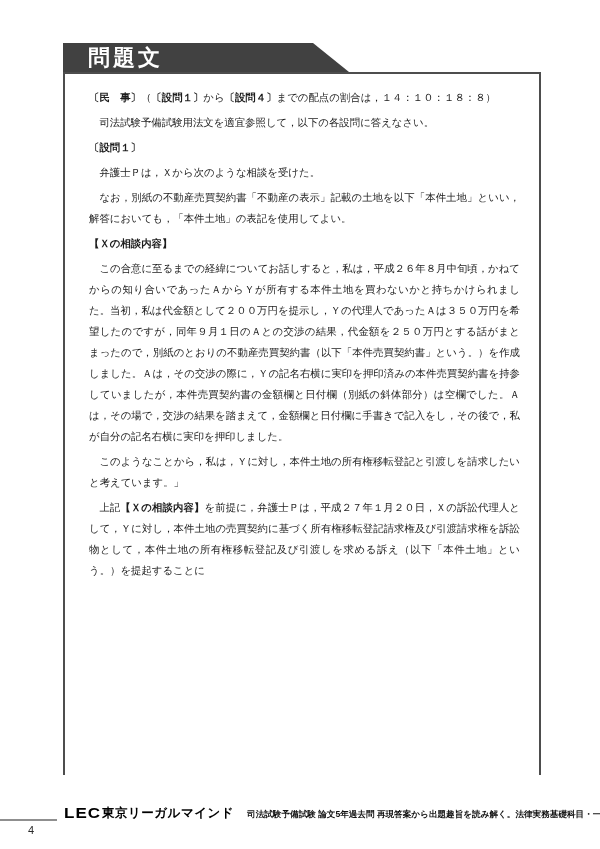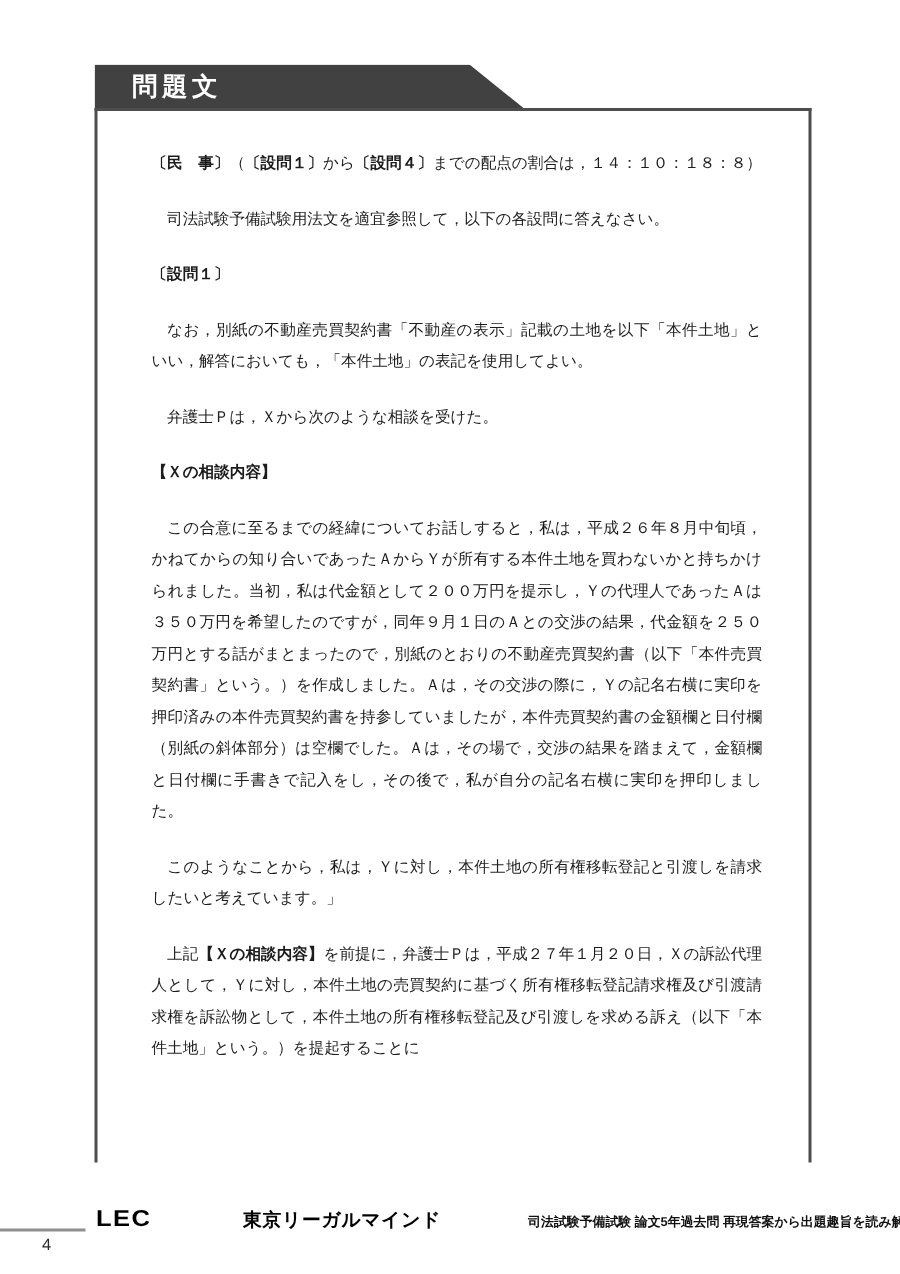--- a/index.html
+++ b/index.html
@@ -17,41 +17,41 @@
     position:absolute; left:63px; top:43px;
     width:286px; height:29px;
     background:#414141;
     clip-path:polygon(0 0, 250px 0, 286px 29px, 0 29px);
   }
   .band-title {
     position:absolute; left:25px; top:4px;
     color:#ffffff;
     font-family:"Liberation Sans",sans-serif;
     font-weight:bold;
-    font-size:17px;
+    font-size:22px;
     letter-spacing:3px;
     line-height:21px;
   }
 
   
   .sheet {
     position:absolute; left:63px; top:72px;
     width:478px; height:703px;
     box-sizing:border-box;
     border-top:2px solid #4d4d4d;
     border-left:2px solid #4d4d4d;
     border-right:2px solid #4d4d4d;
     border-bottom:none;
     padding:9px 15px 0 20px;
     font-size:10.4px;
     line-height:21px;
     text-align:justify;
     line-break:strict;
   }
-  .sheet p { margin:16px; }
+  .sheet p { margin:4px; }
   .mt { margin-top:21px; }
   .indent { text-indent:10.4px; }
   .gothic {
     font-family:"Liberation Sans",sans-serif;
     font-weight:bold;
   }
 
   
   .footer-rule {
     position:absolute; left:0; top:819px;
@@ -64,35 +64,34 @@
     font-family:"Liberation Sans",sans-serif;
     color:#2a2a2a;
   }
   .footer {
     position:absolute; left:64px; top:802px;
     width:486px;
     display:flex;
     align-items:baseline;
     font-family:"Liberation Sans",sans-serif;
     white-space:nowrap;
-    gap:45px;
   }
   .logo-lec {
     font-weight:900;
     font-size:17px;
     letter-spacing:1px;
     color:#000;
     transform:scaleY(0.9);
     transform-origin:bottom left;
   }
   .logo-brand {
     font-weight:bold;
     font-size:12.5px;
     color:#000;
-    margin-left:16px;
+    margin-left:1px;
     letter-spacing:0.5px;
   }
   .tagline {
     font-weight:bold;
     font-size:8.6px;
     color:#111;
     margin-left:13px;
     letter-spacing:0;
   }
 </style>
@@ -106,22 +105,22 @@
 <div class="sheet">
 
   <p>
     <span class="gothic">〔民　事〕</span><span>（</span><span class="gothic">〔設問１〕</span><span>から</span><span class="gothic">〔設問４〕</span><span>までの配点の割合は，１４：１０：１８：８）</span>
   </p>
 
   <p class="mt indent">司法試験予備試験用法文を適宜参照して，以下の各設問に答えなさい。</p>
 
   <p class="mt gothic">〔設問１〕</p>
 
+  <p class="indent">弁護士Ｐは，Ｘから次のような相談を受けた。</p>
   <p class="indent">なお，別紙の不動産売買契約書「不動産の表示」記載の土地を以下「本件土地」といい，解答においても，「本件土地」の表記を使用してよい。</p>
-  <p class="indent">弁護士Ｐは，Ｘから次のような相談を受けた。</p>
 
   <p class="mt gothic">【Ｘの相談内容】</p>
 
   <p class="indent">この合意に至るまでの経緯についてお話しすると，私は，平成２６年８月中旬頃，かねてからの知り合いであったＡからＹが所有する本件土地を買わないかと持ちかけられました。当初，私は代金額として２００万円を提示し，Ｙの代理人であったＡは３５０万円を希望したのですが，同年９月１日のＡとの交渉の結果，代金額を２５０万円とする話がまとまったので，別紙のとおりの不動産売買契約書（以下「本件売買契約書」という。）を作成しました。Ａは，その交渉の際に，Ｙの記名右横に実印を押印済みの本件売買契約書を持参していましたが，本件売買契約書の金額欄と日付欄（別紙の斜体部分）は空欄でした。Ａは，その場で，交渉の結果を踏まえて，金額欄と日付欄に手書きで記入をし，その後で，私が自分の記名右横に実印を押印しました。</p>
   <p class="indent">このようなことから，私は，Ｙに対し，本件土地の所有権移転登記と引渡しを請求したいと考えています。」</p>
 
   <p class="mt indent">
     <span>上記</span><span class="gothic">【Ｘの相談内容】</span><span>を前提に，弁護士Ｐは，平成２７年１月２０日，Ｘの訴訟代理人として，Ｙに対し，本件土地の売買契約に基づく所有権移転登記請求権及び引渡請求権を訴訟物として，本件土地の所有権移転登記及び引渡しを求める訴え（以下「本件土地」という。）を提起することに</span>
   </p>
 

